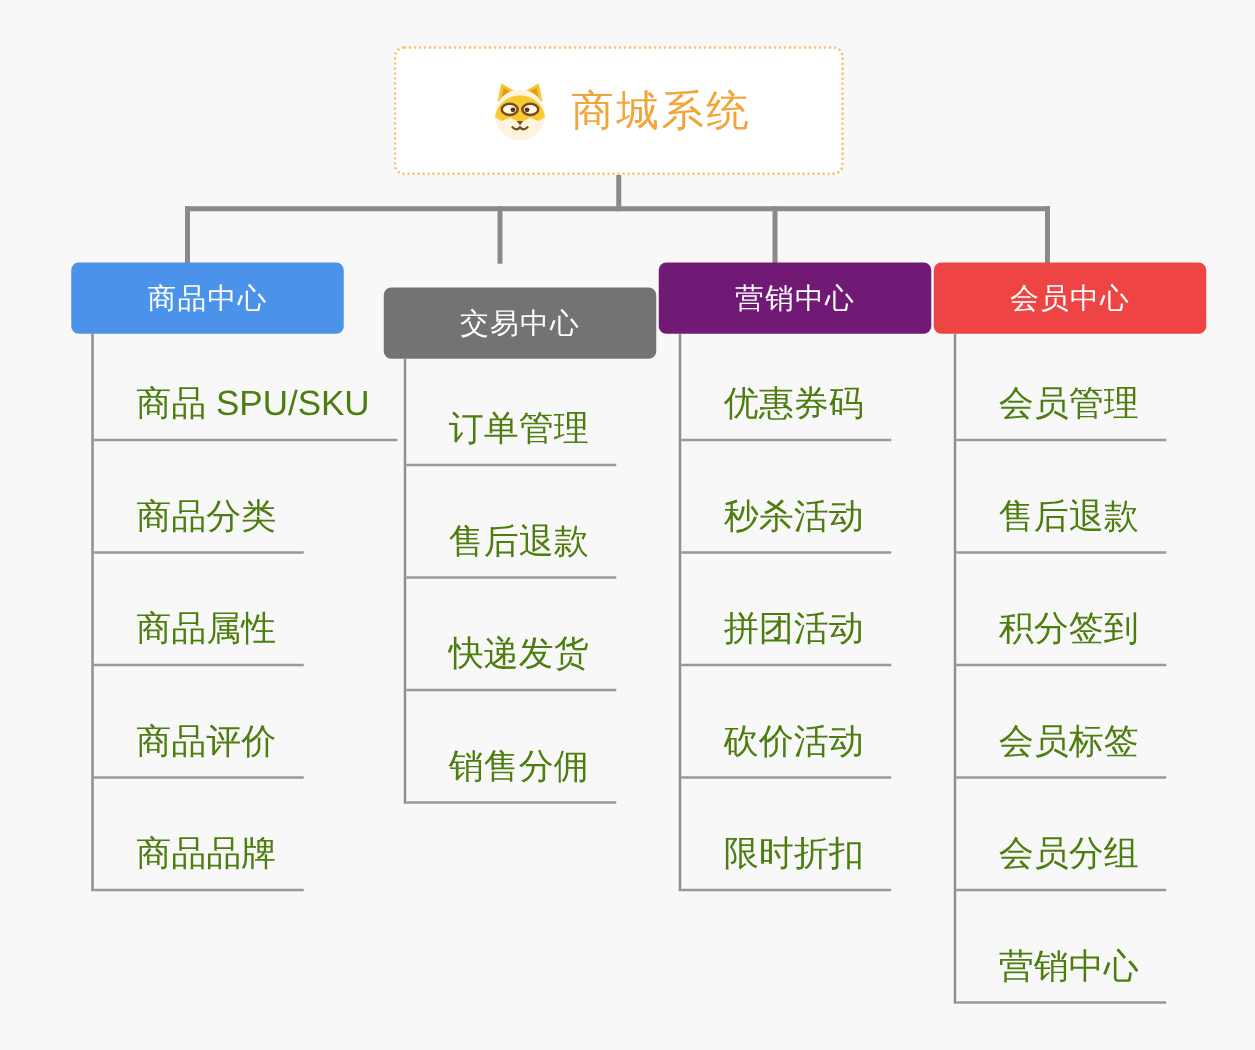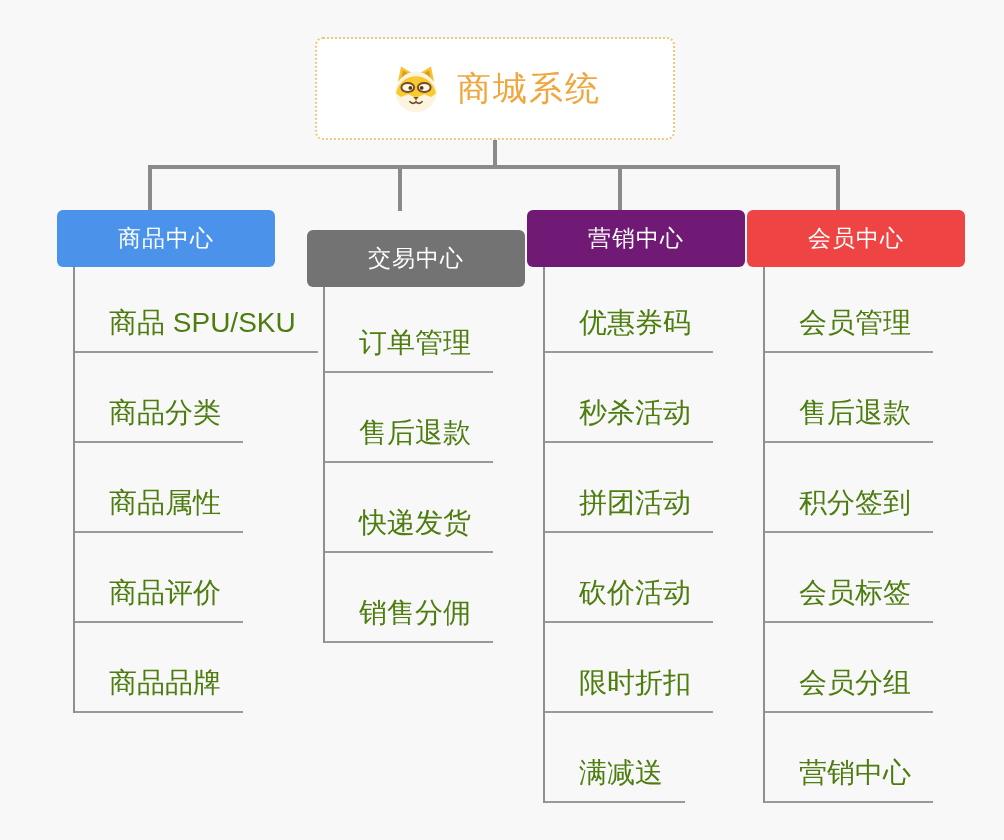--- a/index.html
+++ b/index.html
@@ -152,21 +152,20 @@
   </div>
 
   <div class="branch b3">
     <div class="branch-box" style="background-color: #701a75;">营销中心</div>
     <ul class="items">
       <li>优惠券码</li>
       <li>秒杀活动</li>
       <li>拼团活动</li>
       <li>砍价活动</li>
       <li>限时折扣</li>
-      <li>满减送</li>
     </ul>
   </div>
 
   <div class="branch b4">
     <div class="branch-box" style="background-color: #ef4444;">会员中心</div>
     <ul class="items">
       <li>会员管理</li>
       <li>售后退款</li>
       <li>积分签到</li>
       <li>会员标签</li>

